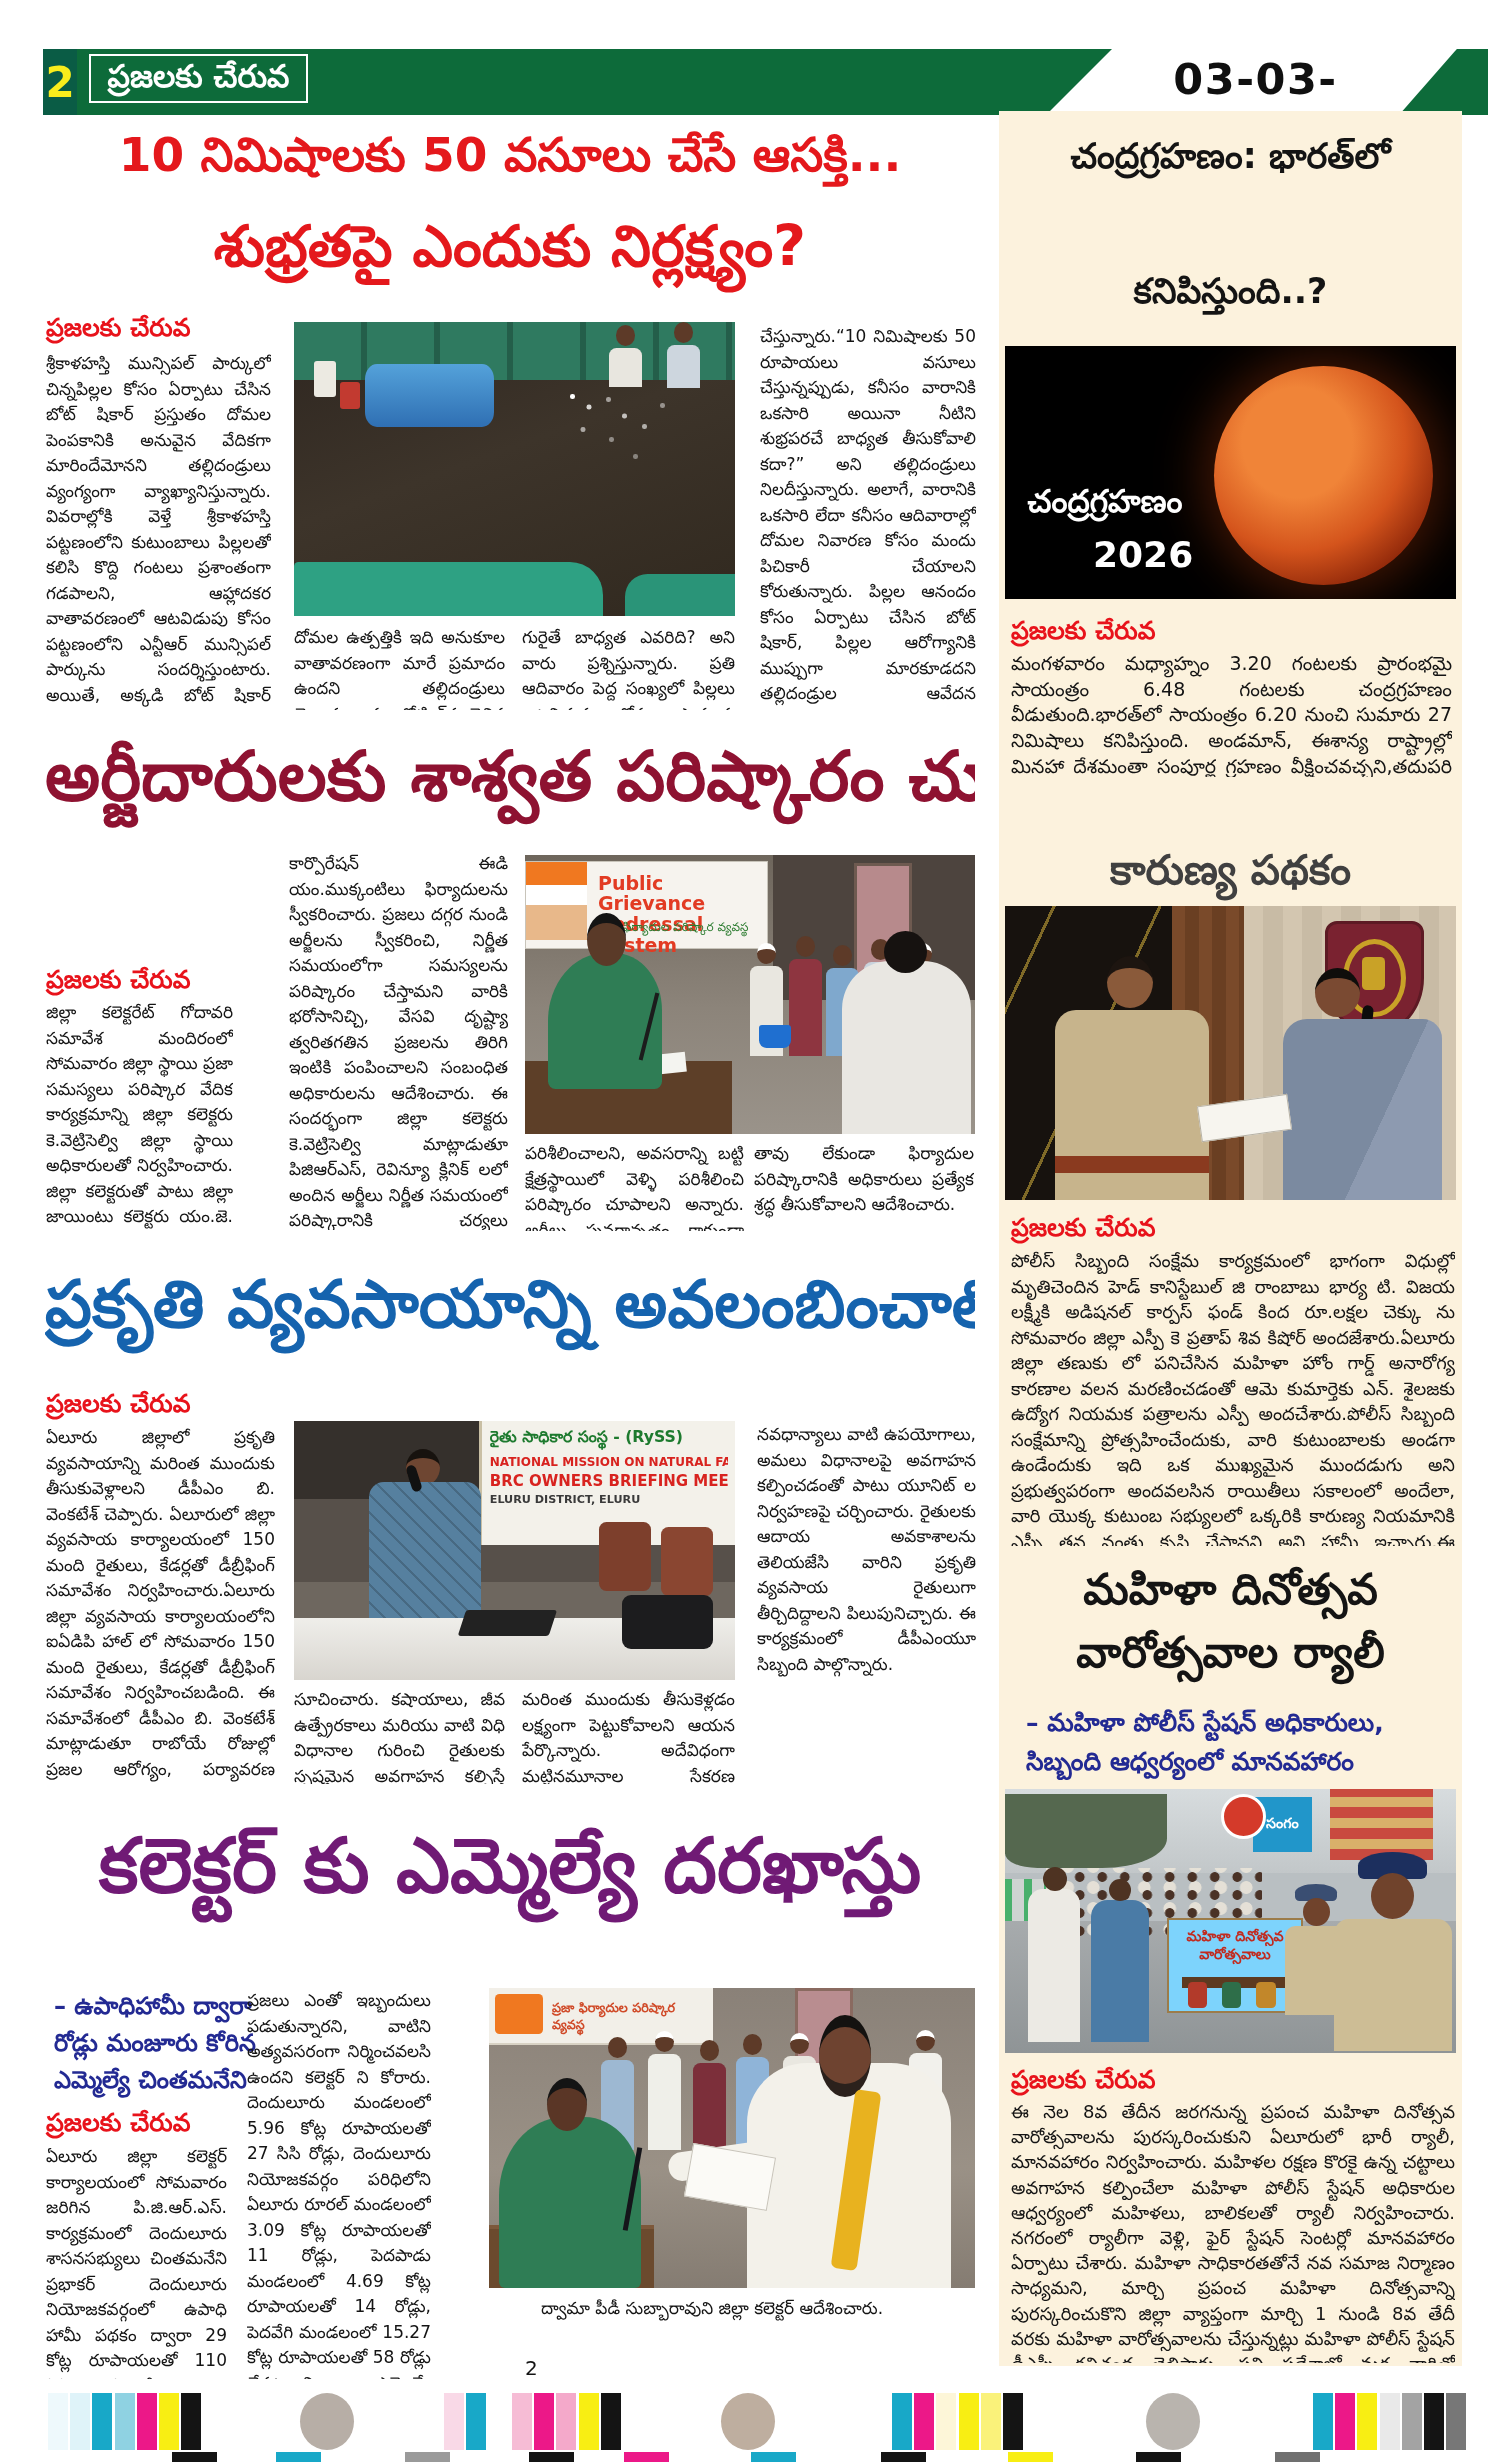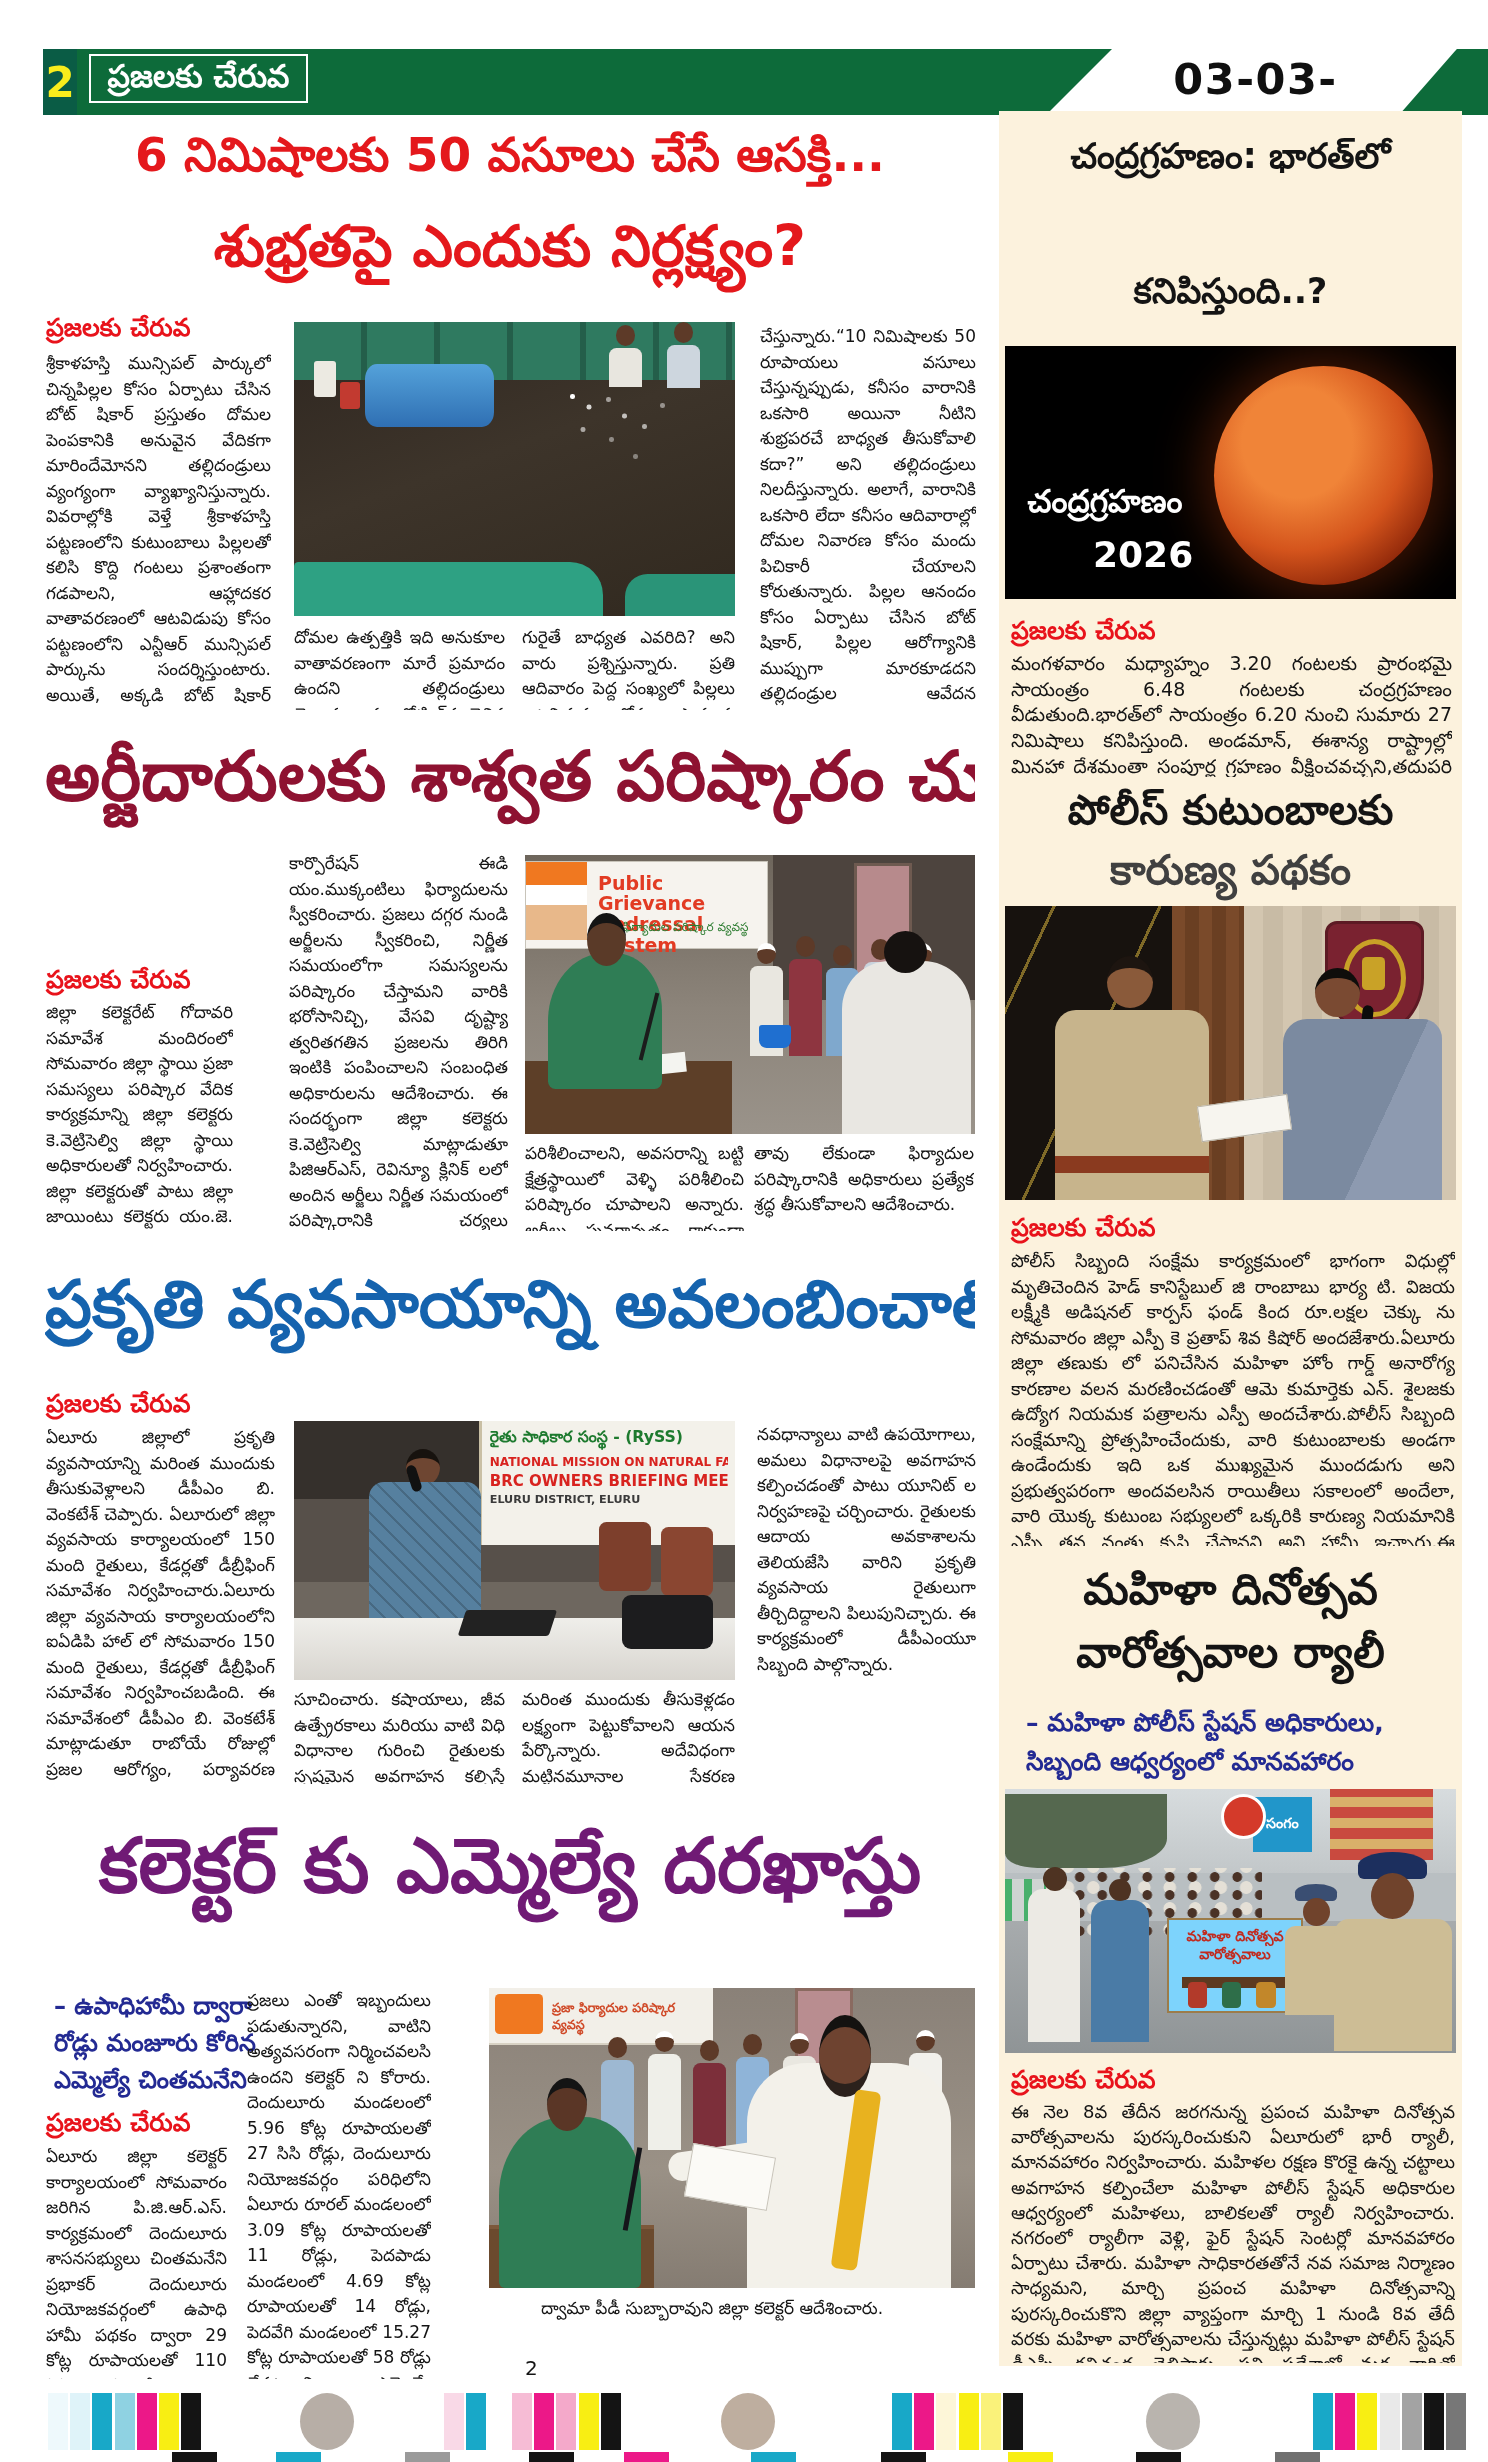--- a/index.html
+++ b/index.html
@@ -252,21 +252,21 @@
 
   <div class="mast-num">
     <span>2</span>
   </div>
   <div class="mast-band">
     <span class="mast-brand">ప్రజలకు చేరువ</span>
   </div>
   <div class="mast-date">03-03-2026</div>
   <div class="mast-tail"></div>
 
-  <div class="hl lead1">6 నిమిషాలకు 50 వసూలు చేసే ఆసక్తి...</div>
+  <div class="hl lead1">10 నిమిషాలకు 50 వసూలు చేసే ఆసక్తి...</div>
   <div class="hl lead2">శుభ్రతపై ఎందుకు నిర్లక్ష్యం?</div>
 
   <div class="dateline a1-date">ప్రజలకు చేరువ</div>
   <div class="txt body-sm a1-c1">శ్రీకాళహస్తి మున్సిపల్ పార్కులో చిన్నపిల్లల కోసం ఏర్పాటు చేసిన బోట్ షికార్ ప్రస్తుతం దోమల పెంపకానికి అనువైన వేదికగా మారిందేమోనని తల్లిదండ్రులు వ్యంగ్యంగా వ్యాఖ్యానిస్తున్నారు. వివరాల్లోకి వెళ్తే శ్రీకాళహస్తి పట్టణంలోని కుటుంబాలు పిల్లలతో కలిసి కొద్ది గంటలు ప్రశాంతంగా గడపాలని, ఆహ్లాదకర వాతావరణంలో ఆటవిడుపు కోసం పట్టణంలోని ఎన్టీఆర్ మున్సిపల్ పార్కును సందర్శిస్తుంటారు. అయితే, అక్కడి బోట్ షికార్ ప్రాంతంలో నీళ్లు బురదగా మారి నిల్వ ఉండటం చూసి తల్లిదండ్రులు ఆందోళన చెందుతున్నారు. నిల్వ నీరు శుభ్రపరచకపోవడంతో</div>
 
   <div class="photo pond a1-photo">
     <div class="pond-wall"></div>
     <span class="fig" style="left:315px;top:3px;--c:#e8e6df">
         <i></i>
         <b style="height:39px"></b>
@@ -416,21 +416,20 @@
 
   <div class="photo moonimg moon-photo">
     <div class="moon-disc"></div>
     <div class="moon-l1">చంద్రగ్రహణం</div>
     <div class="moon-l2">2026</div>
   </div>
 
   <div class="dateline ecl-date">ప్రజలకు చేరువ</div>
   <div class="txt ecl-body">మంగళవారం మధ్యాహ్నం 3.20 గంటలకు ప్రారంభమై సాయంత్రం 6.48 గంటలకు చంద్రగ్రహణం వీడుతుంది.భారత్‌లో సాయంత్రం 6.20 నుంచి సుమారు 27 నిమిషాలు కనిపిస్తుంది. అండమాన్, ఈశాన్య రాష్ట్రాల్లో మినహా దేశమంతా సంపూర్ణ గ్రహణం వీక్షించవచ్చని,తదుపరి సంపూర్ణ చంద్రగ్రహణం 2028 డిసెంబరు 31న చూడొచ్చని పండితులు చెబుతున్నారు.</div>
 
-  <div class="hl pol-h1">పోలీస్ కుటుంబాలకు</div>
   <div class="hl pol-h2">కారుణ్య పథకం</div>
 
   <div class="photo police pol-photo">
     <div class="pol-marble"></div>
     <div class="pol-wood"></div>
     <div class="pol-panel"></div>
     <div class="pol-emblem"></div>
     <div class="pol-officer">
         <span class="hd"></span>
         <span class="bd"></span>

